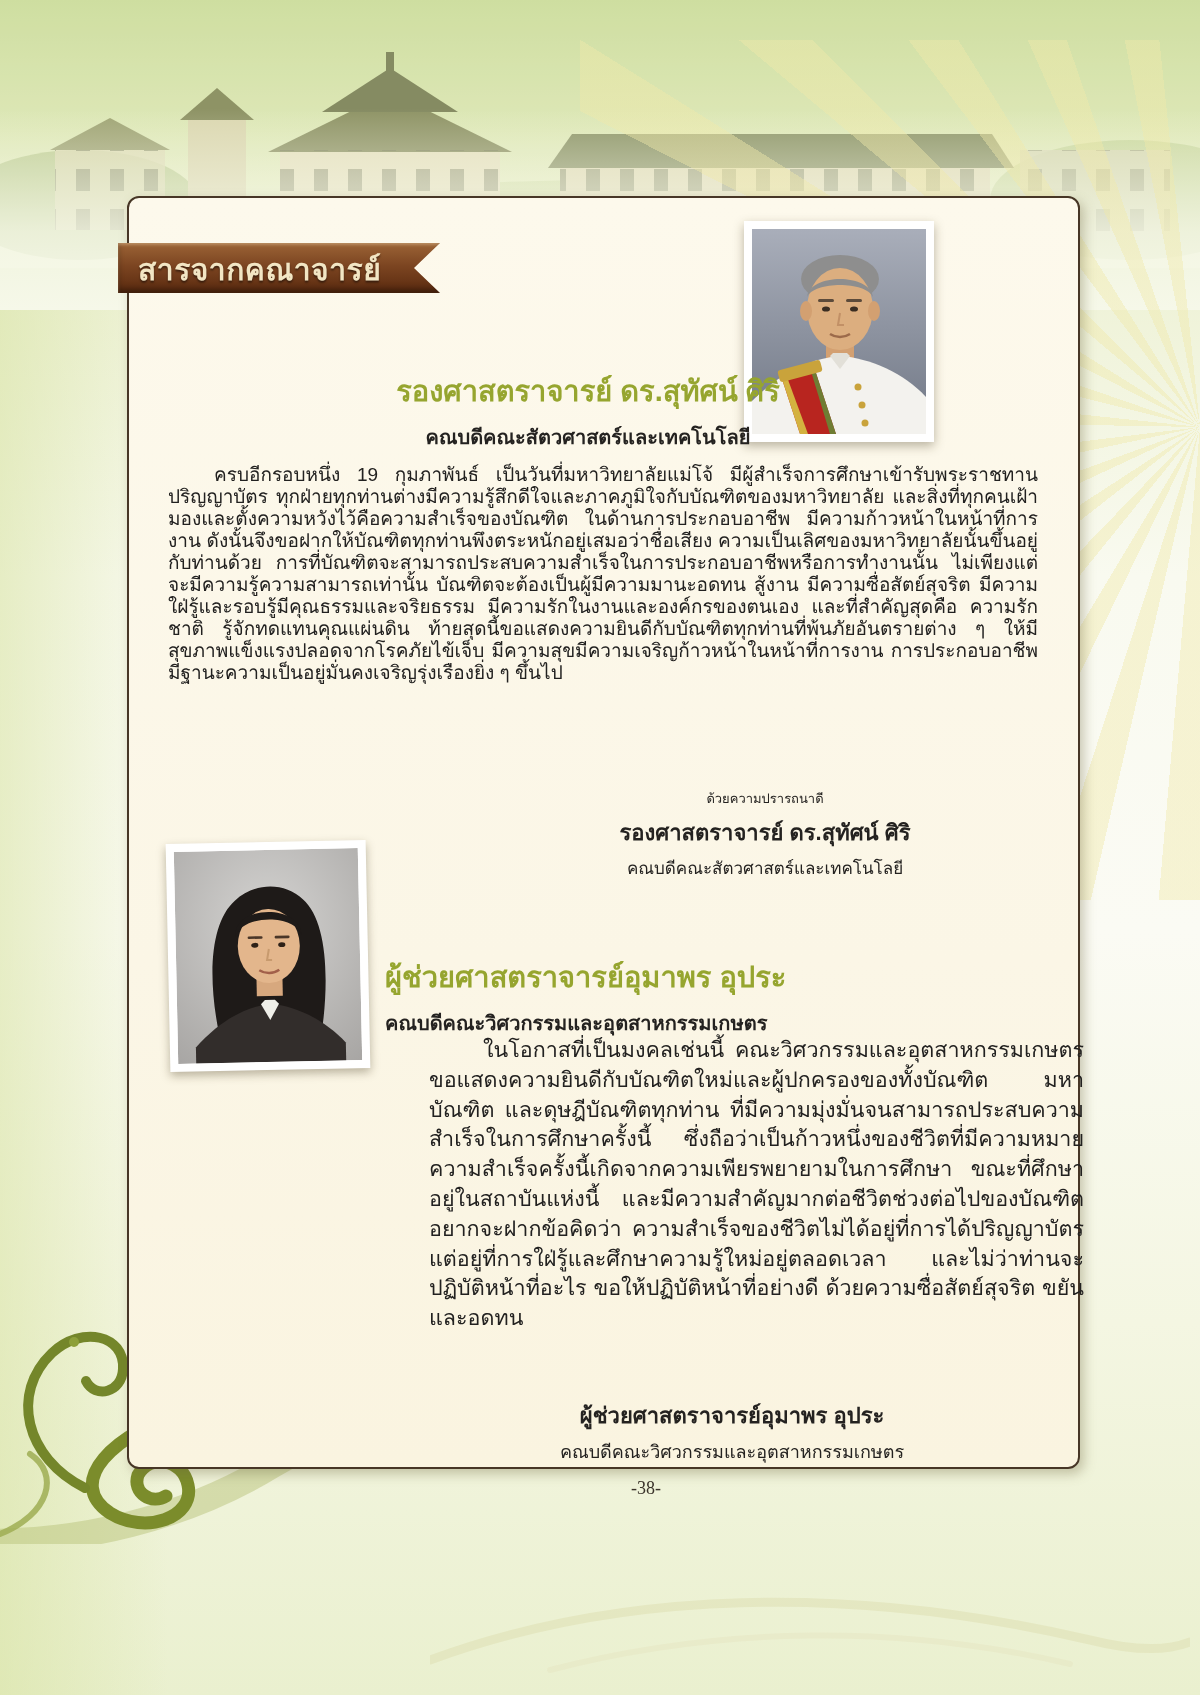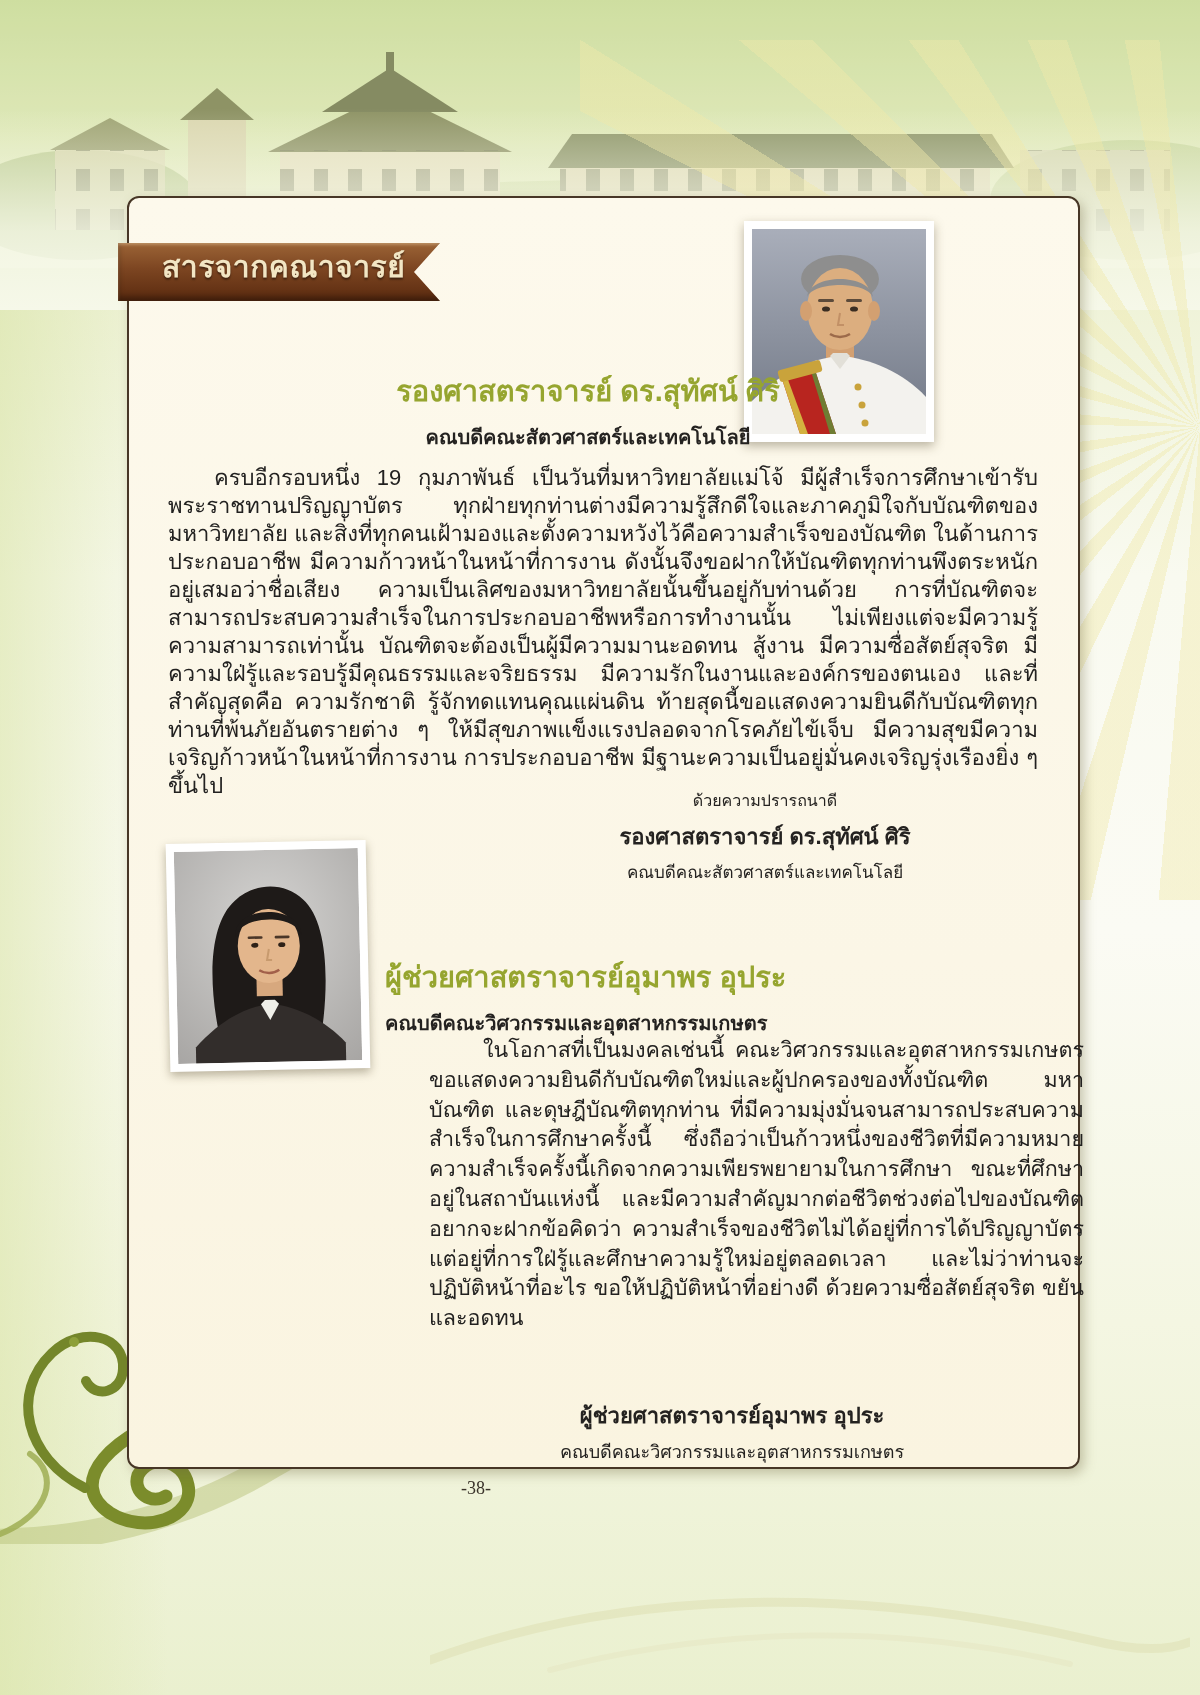--- a/index.html
+++ b/index.html
@@ -22,53 +22,53 @@
   
   .rays { position:absolute; right:0; top:40px; width:620px; height:860px; z-index:0; opacity:.8;
     background: repeating-conic-gradient(from 115deg at 100% 45%,
       rgba(240,233,170,.55) 0deg 5deg, rgba(240,233,170,0) 5deg 13deg); }
   
   .card { position:absolute; left:127px; top:196px; width:953px; height:1273px; z-index:1;
     background: linear-gradient(180deg,#fdf9ec 0%, #fbf6e6 60%, #faf4e0 100%);
     border: 2px solid #473626; border-radius: 12px;
     box-shadow: 4px 5px 12px rgba(110,100,60,.35); }
   
-  .ribbon { position:absolute; left:118px; top:243px; width:322px; height:58px; z-index:4;
+  .ribbon { position:absolute; left:118px; top:243px; width:322px; height:50px; z-index:4;
     background: linear-gradient(180deg,#9c6436 0%, #7c4521 45%, #5a2a0f 100%);
     clip-path: polygon(0 0, 100% 0, calc(100% - 26px) 50%, 100% 100%, 0 100%);
-    display:flex; align-items:flex-start; padding-left:44px;
+    display:flex; align-items:flex-end; padding-left:20px;
     box-shadow: inset 0 2px 3px rgba(255,230,190,.35), inset 0 -4px 6px rgba(0,0,0,.35); }
   .ribbon span { color:#f2e6c4; font-size:30px; font-weight:bold; letter-spacing:.5px;
     text-shadow: 0 2px 2px rgba(0,0,0,.45); }
   
   .photo { position:absolute; z-index:3; background:#fff; padding:8px;
     box-shadow: 0 4px 10px rgba(60,50,20,.35); }
   .photo1 { left:744px; top:221px; width:190px; height:221px; }
   .photo2 { left:168px; top:842px; width:200px; height:228px; transform: rotate(-1.2deg); }
   .photo svg { display:block; width:100%; height:100%; }
   
   .h-block1 { position:absolute; left:378px; top:368px; width:420px; z-index:3; text-align:center; }
   .h-block2 { position:absolute; left:385px; top:954px; width:660px; z-index:3; text-align:left; }
   .green-title { color:#96a52f; font-size:29px; font-weight:bold; }
   .dark-sub { color:#242220; font-size:20px; font-weight:bold; margin-top:7px; }
   .para { position:absolute; z-index:3; color:#222120; text-align:justify; }
-  .para1 { left:168px; top:464px; width:870px; font-size:22px; line-height:28px; }
+  .para1 { left:168px; top:464px; width:870px; font-size:19px; line-height:22px; }
   .para1 p { text-indent:46px; }
   .para2 { left:385px; top:1036px; width:655px; font-size:21.5px; line-height:29.8px;margin-left:44px; }
   .para2 p { text-indent:54px; }
   .sig { position:absolute; z-index:3; text-align:center; color:#242220; }
   .sig1 { left:590px; top:788px; width:350px; }
   .sig2 { left:512px; top:1398px; width:440px; }
-  .sig .closing { font-size:16px; margin-bottom:6px; }
+  .sig .closing { font-size:13px; margin-bottom:6px; }
   .sig .sig-name { font-size:22px; font-weight:bold; margin-bottom:4px; }
   .sig .sig-title { font-size:17px; }
   .sig2 .sig-title { font-size:18px; }
   
   .pagenum { position:absolute; left:461px; top:1478px; width:200px; z-index:2;
-    text-align:left; font-size:18px; color:#3a332a;
+    text-align:right; font-size:18px; color:#3a332a;
     font-family:"Liberation Serif","DejaVu Serif",serif; }
   
   .flourish-bl { position:absolute; left:-12px; top:1212px; width:484px; height:332px; z-index:0; }
   .swirl-bottom { position:absolute; left:430px; top:1560px; width:760px; height:130px; z-index:0; opacity:.55; }
 </style>
 </head>
 <body>
 
 <div class="page">
 

